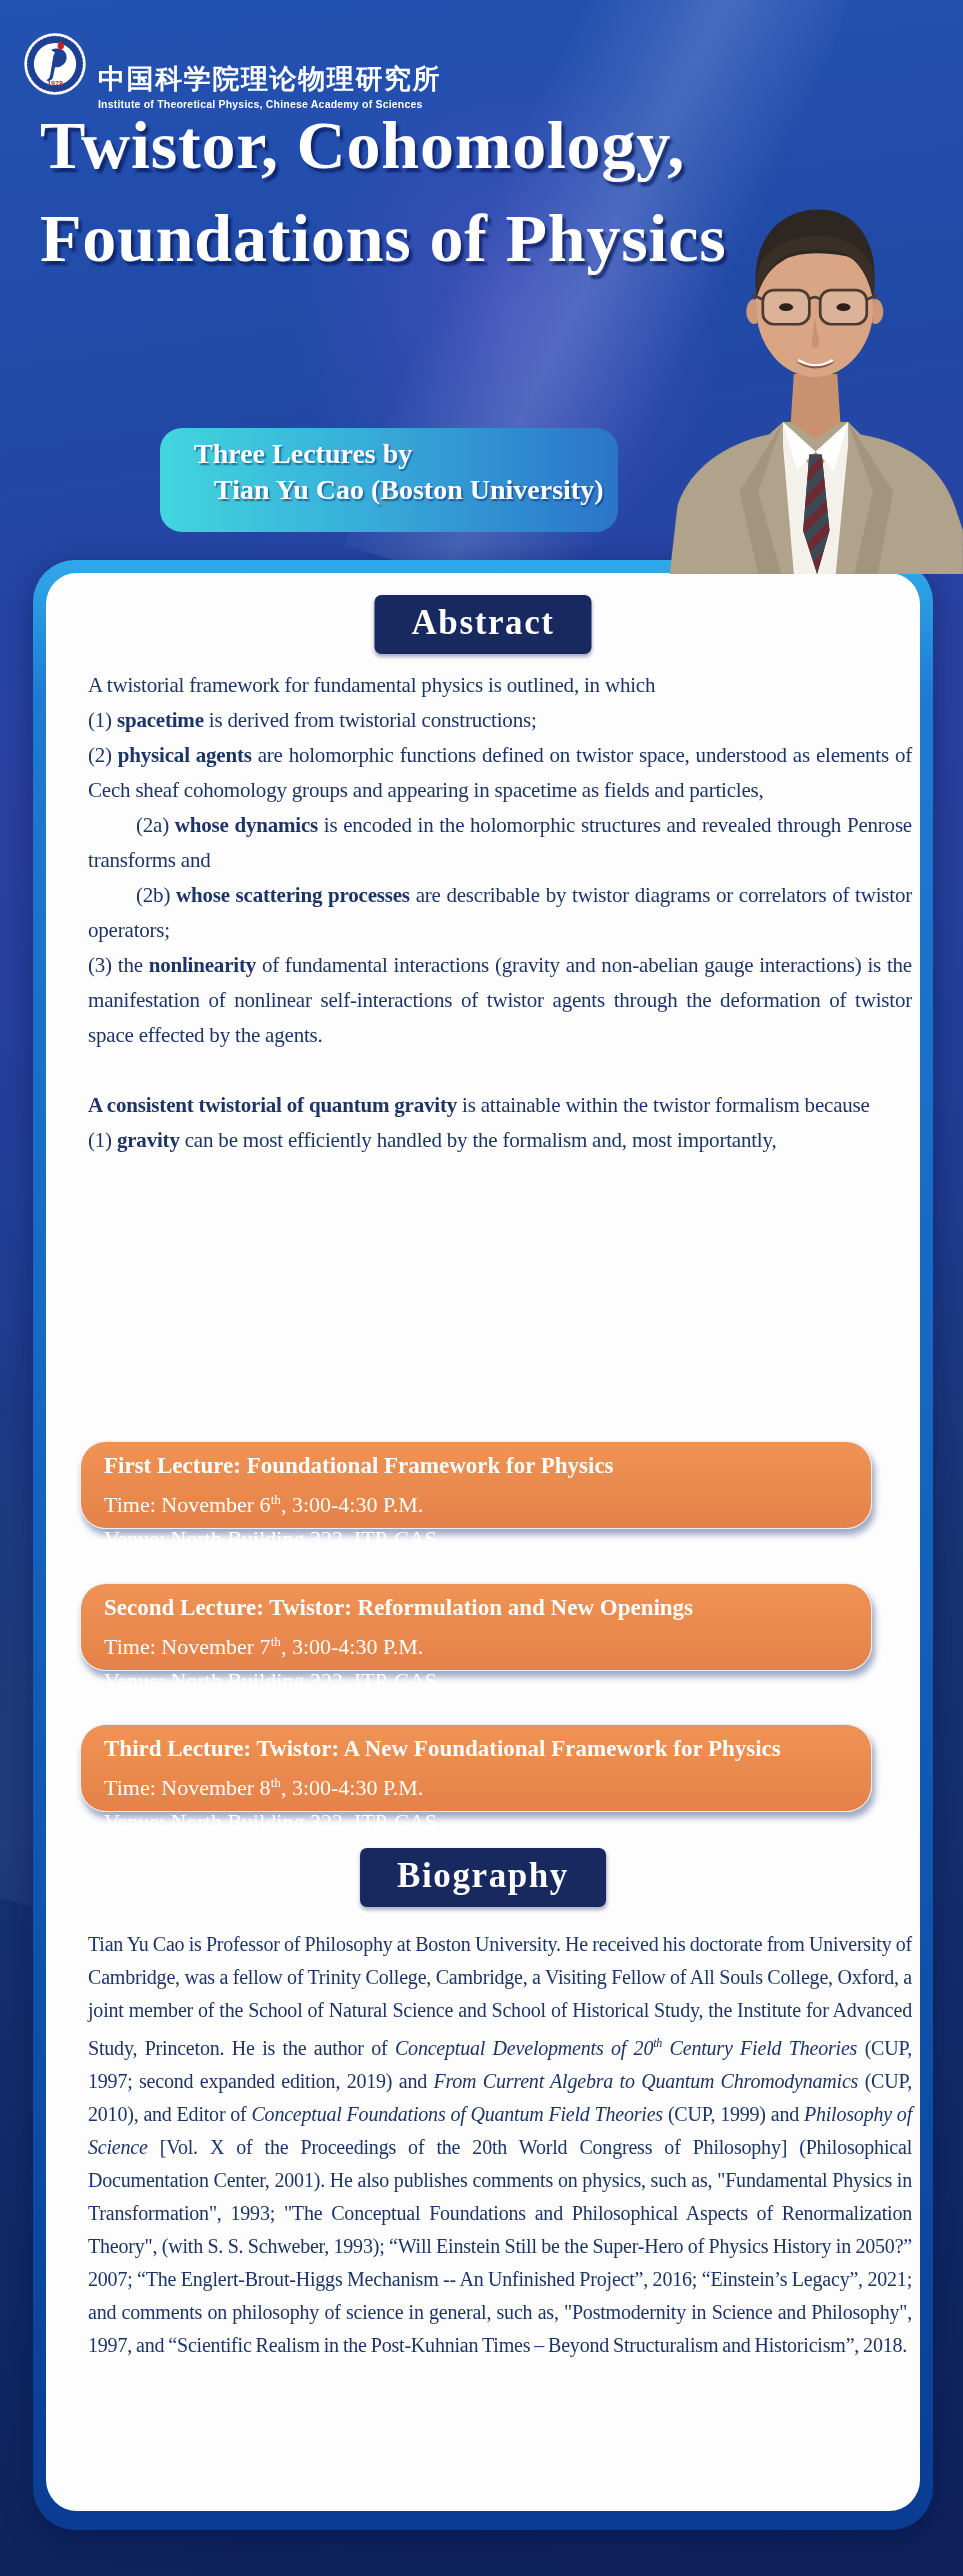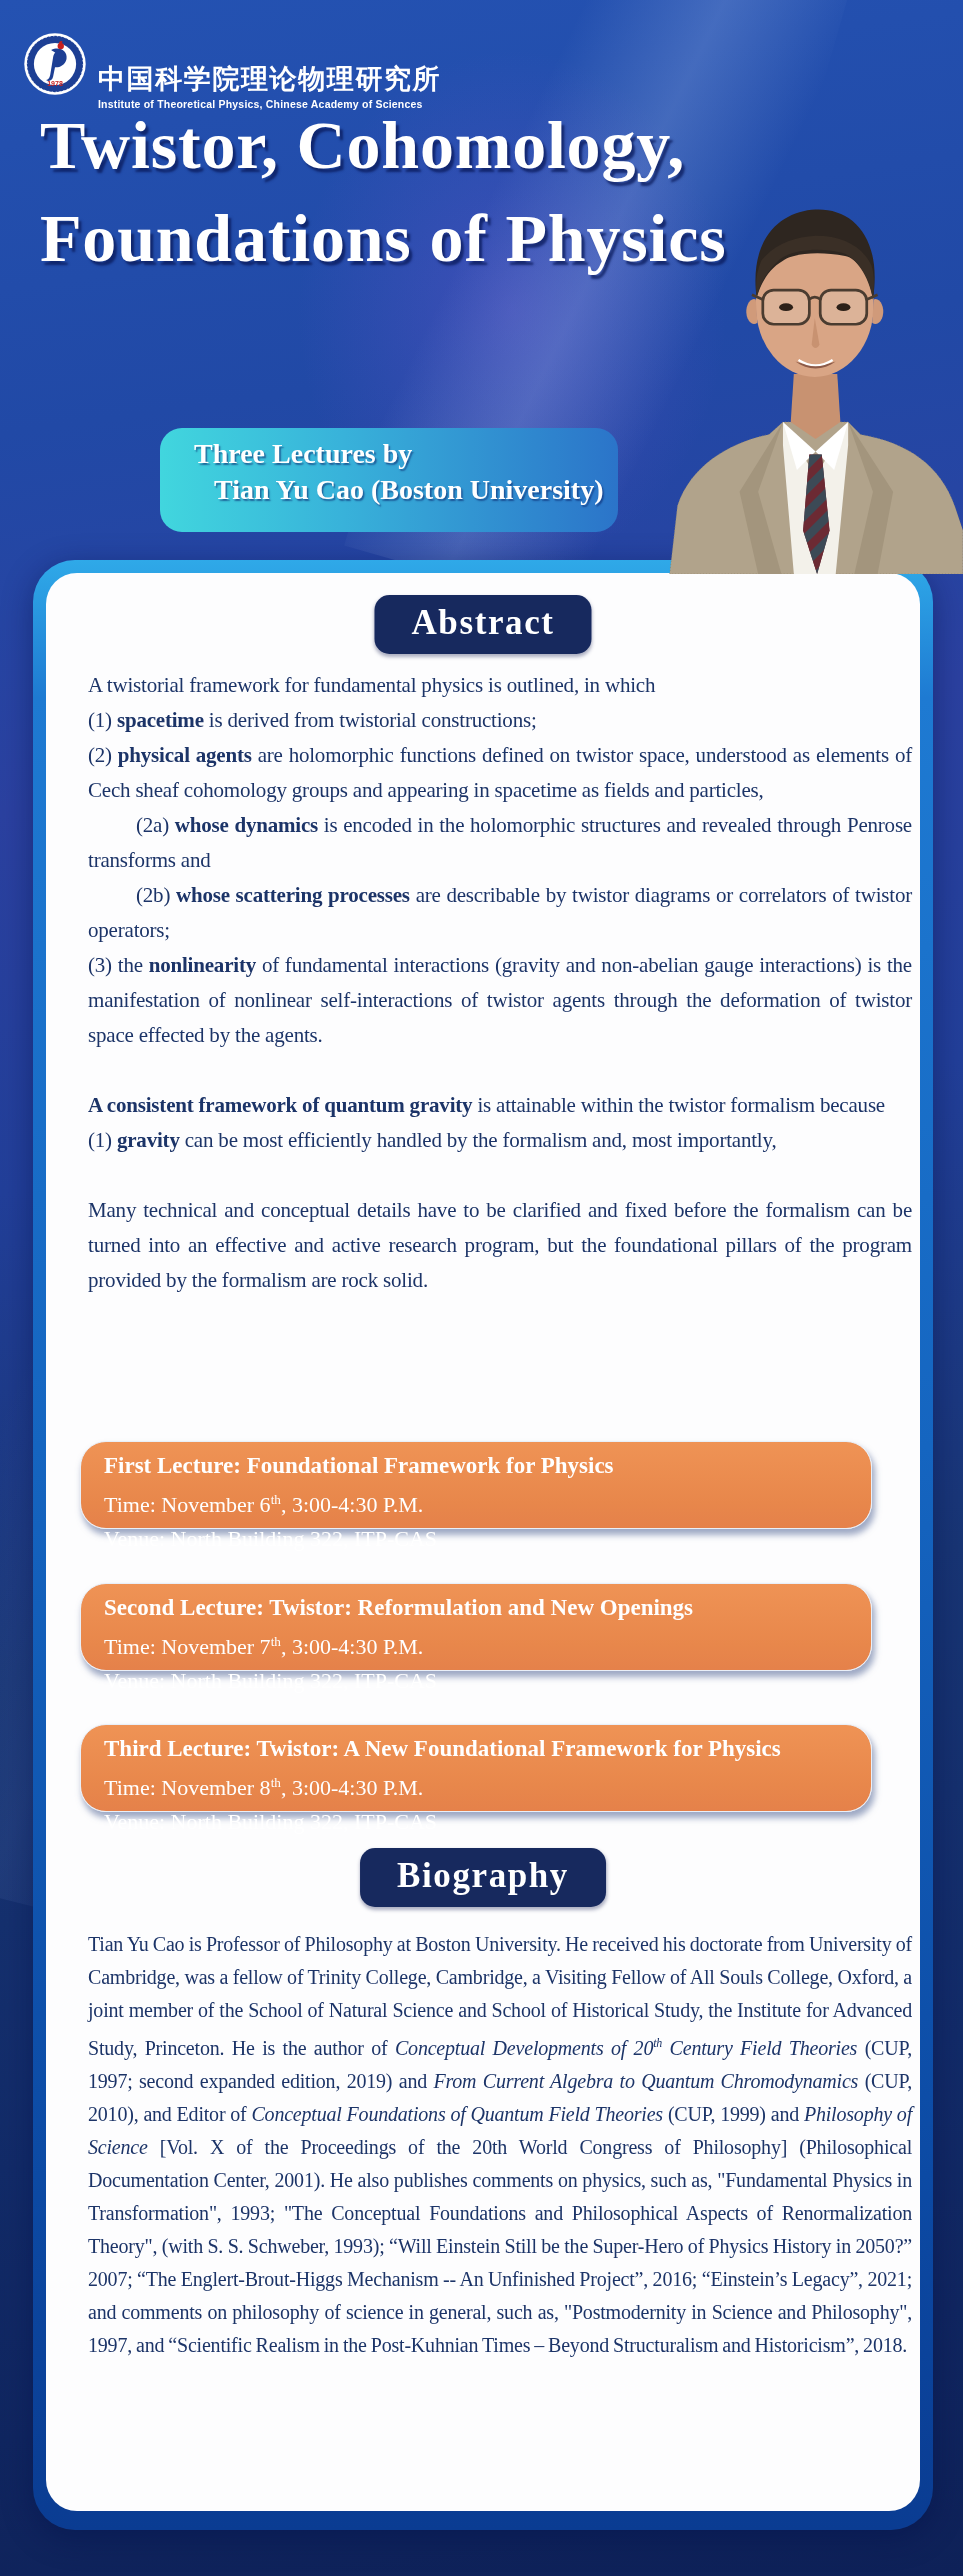--- a/index.html
+++ b/index.html
@@ -43,21 +43,21 @@
   
   .card { position:absolute; left:33px; top:560px; width:900px; height:1970px; z-index:2;
     border-radius:42px;
     background:linear-gradient(180deg,#2fa9e8 0%,#1e7ad2 7%,#1565c0 45%,#0c4aa4 82%,#0a3c92 100%);
     box-shadow:0 7.8px 31px rgba(0,15,70,0.45); }
   .card-inner { position:absolute; left:13px; top:13px; right:13px; bottom:18.6px;
     background:#fdfdfe; border-radius:31px; }
 
   
   .pill { position:absolute; left:50%; transform:translateX(-50%);
-    background:#17295e; color:#ffffff; border-radius:15px;
+    background:#17295e; color:#ffffff; border-radius:7px;
     font-size:35px; font-weight:bold; letter-spacing:1.6px;
     padding:7.8px 37px 11px 37px; box-shadow:0 2.3px 3.9px rgba(20,30,80,0.35); }
   .pill-abstract { top:22px; }
   .pill-biography { top:1275px; }
 
   
   .bodytext { position:absolute; left:42px; width:824px; color:#1c3468;
     font-size:21px; line-height:35px; text-align:justify; letter-spacing:-0.2px; }
   .abstract-text { top:95px; }
   .abstract-text p { margin:0; }
@@ -163,23 +163,22 @@
 
       <div class="pill pill-abstract">Abstract</div>
 
       <div class="bodytext abstract-text">
         <p>A twistorial framework for fundamental physics is outlined, in which</p>
         <p>(1) <b>spacetime</b> is derived from twistorial constructions;</p>
         <p>(2) <b>physical agents</b> are holomorphic functions defined on twistor space, understood as elements of Cech sheaf cohomology groups and appearing in spacetime as fields and particles,</p>
         <p class="indent">(2a) <b>whose dynamics</b> is encoded in the holomorphic structures and revealed through Penrose transforms and</p>
         <p class="indent">(2b) <b>whose scattering processes</b> are describable by twistor diagrams or correlators of twistor operators;</p>
         <p>(3) the <b>nonlinearity</b> of fundamental interactions (gravity and non-abelian gauge interactions) is the manifestation of nonlinear self-interactions of twistor agents through the deformation of twistor space effected by the agents.</p>
-        <p class="gap"><b>A consistent framework of quantum gravity</b> is attainable within the twistor formalism because</p>
+        <p class="gap"><b>A consistent twistorial of quantum gravity</b> is attainable within the twistor formalism because</p>
         <p>(1) <b>gravity</b> can be most efficiently handled by the formalism and, most importantly,</p>
-        <p class="gap">Many technical and conceptual details have to be clarified and fixed before the formalism can be turned into an effective and active research program, but the foundational pillars of the program provided by the formalism are rock solid.</p>
       </div>
 
       <div class="lecture-box lecture-1">
         <div class="lec-title">First Lecture: Foundational Framework for Physics</div>
         <div class="lec-time">Time: November  6<sup>th</sup>, 3:00-4:30 P.M.</div>
         <div class="lec-venue">Venue: North Building 322, ITP-CAS</div>
       </div>
 
       <div class="lecture-box lecture-2">
         <div class="lec-title">Second Lecture: Twistor: Reformulation and New Openings</div>

